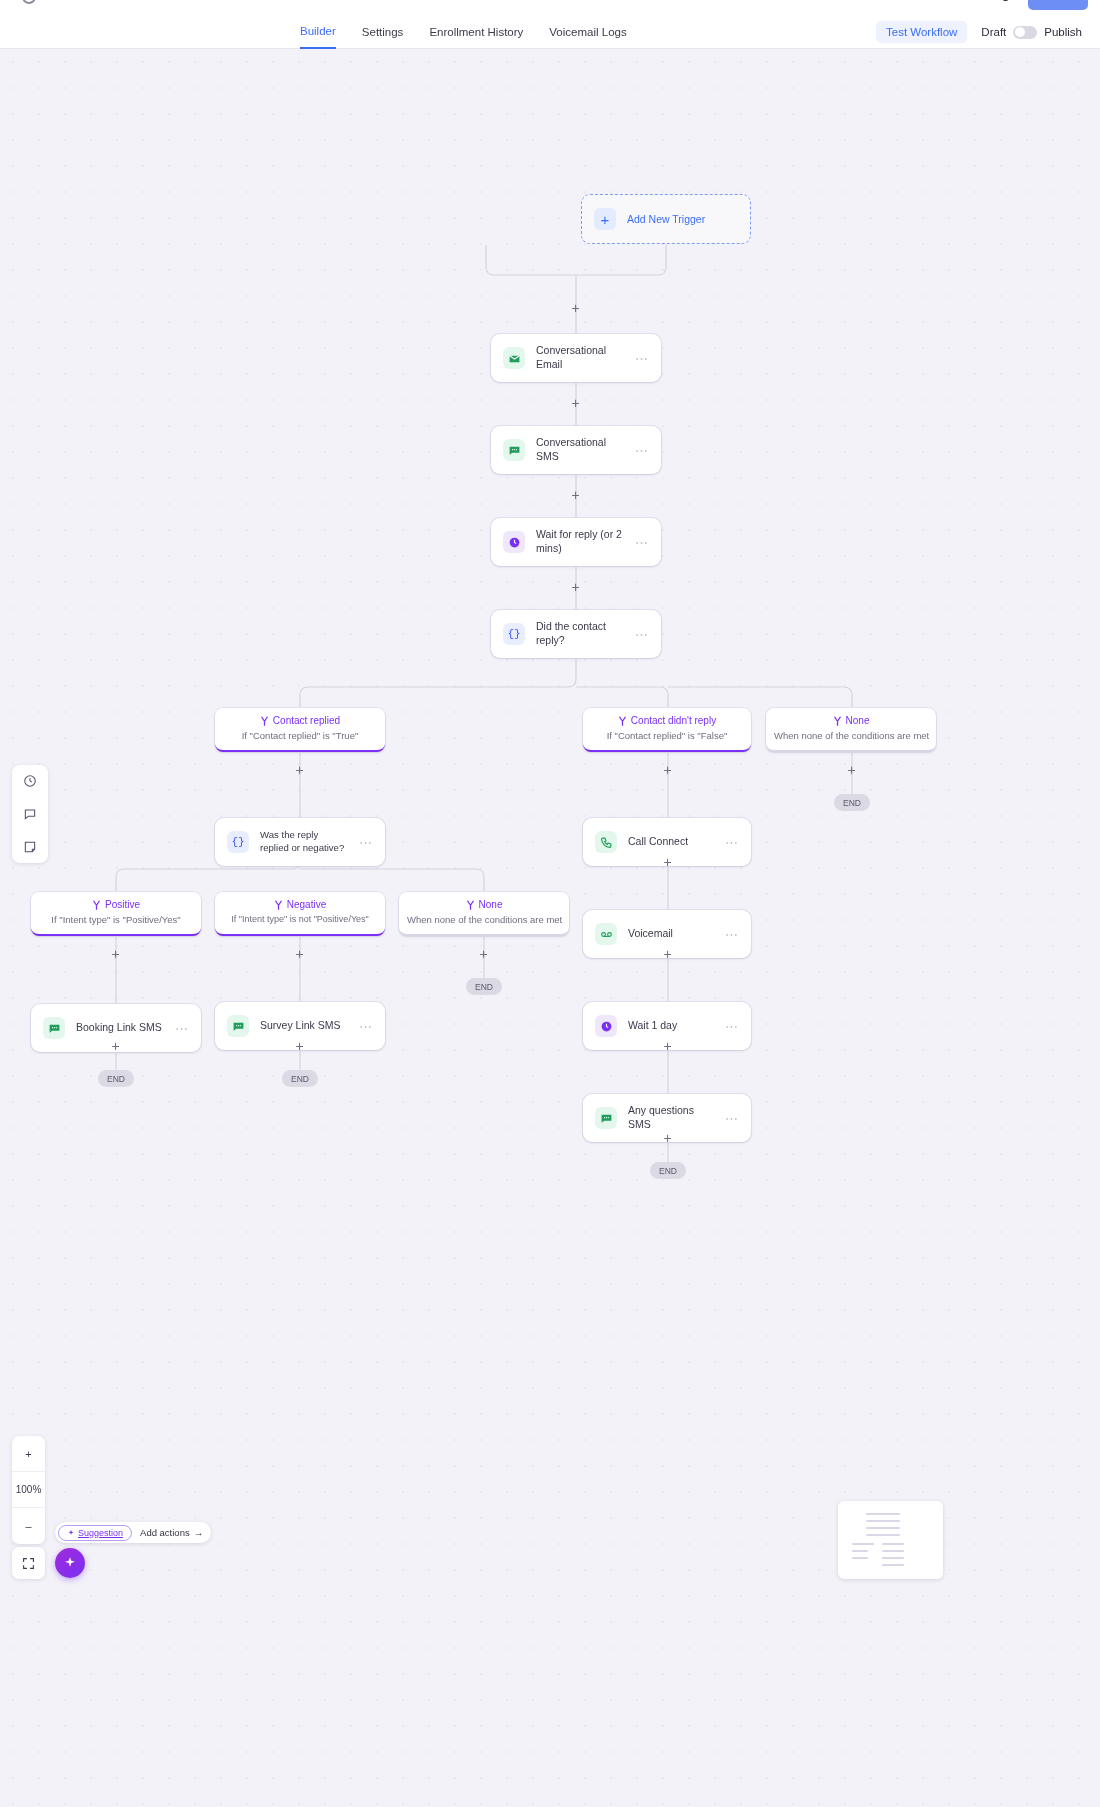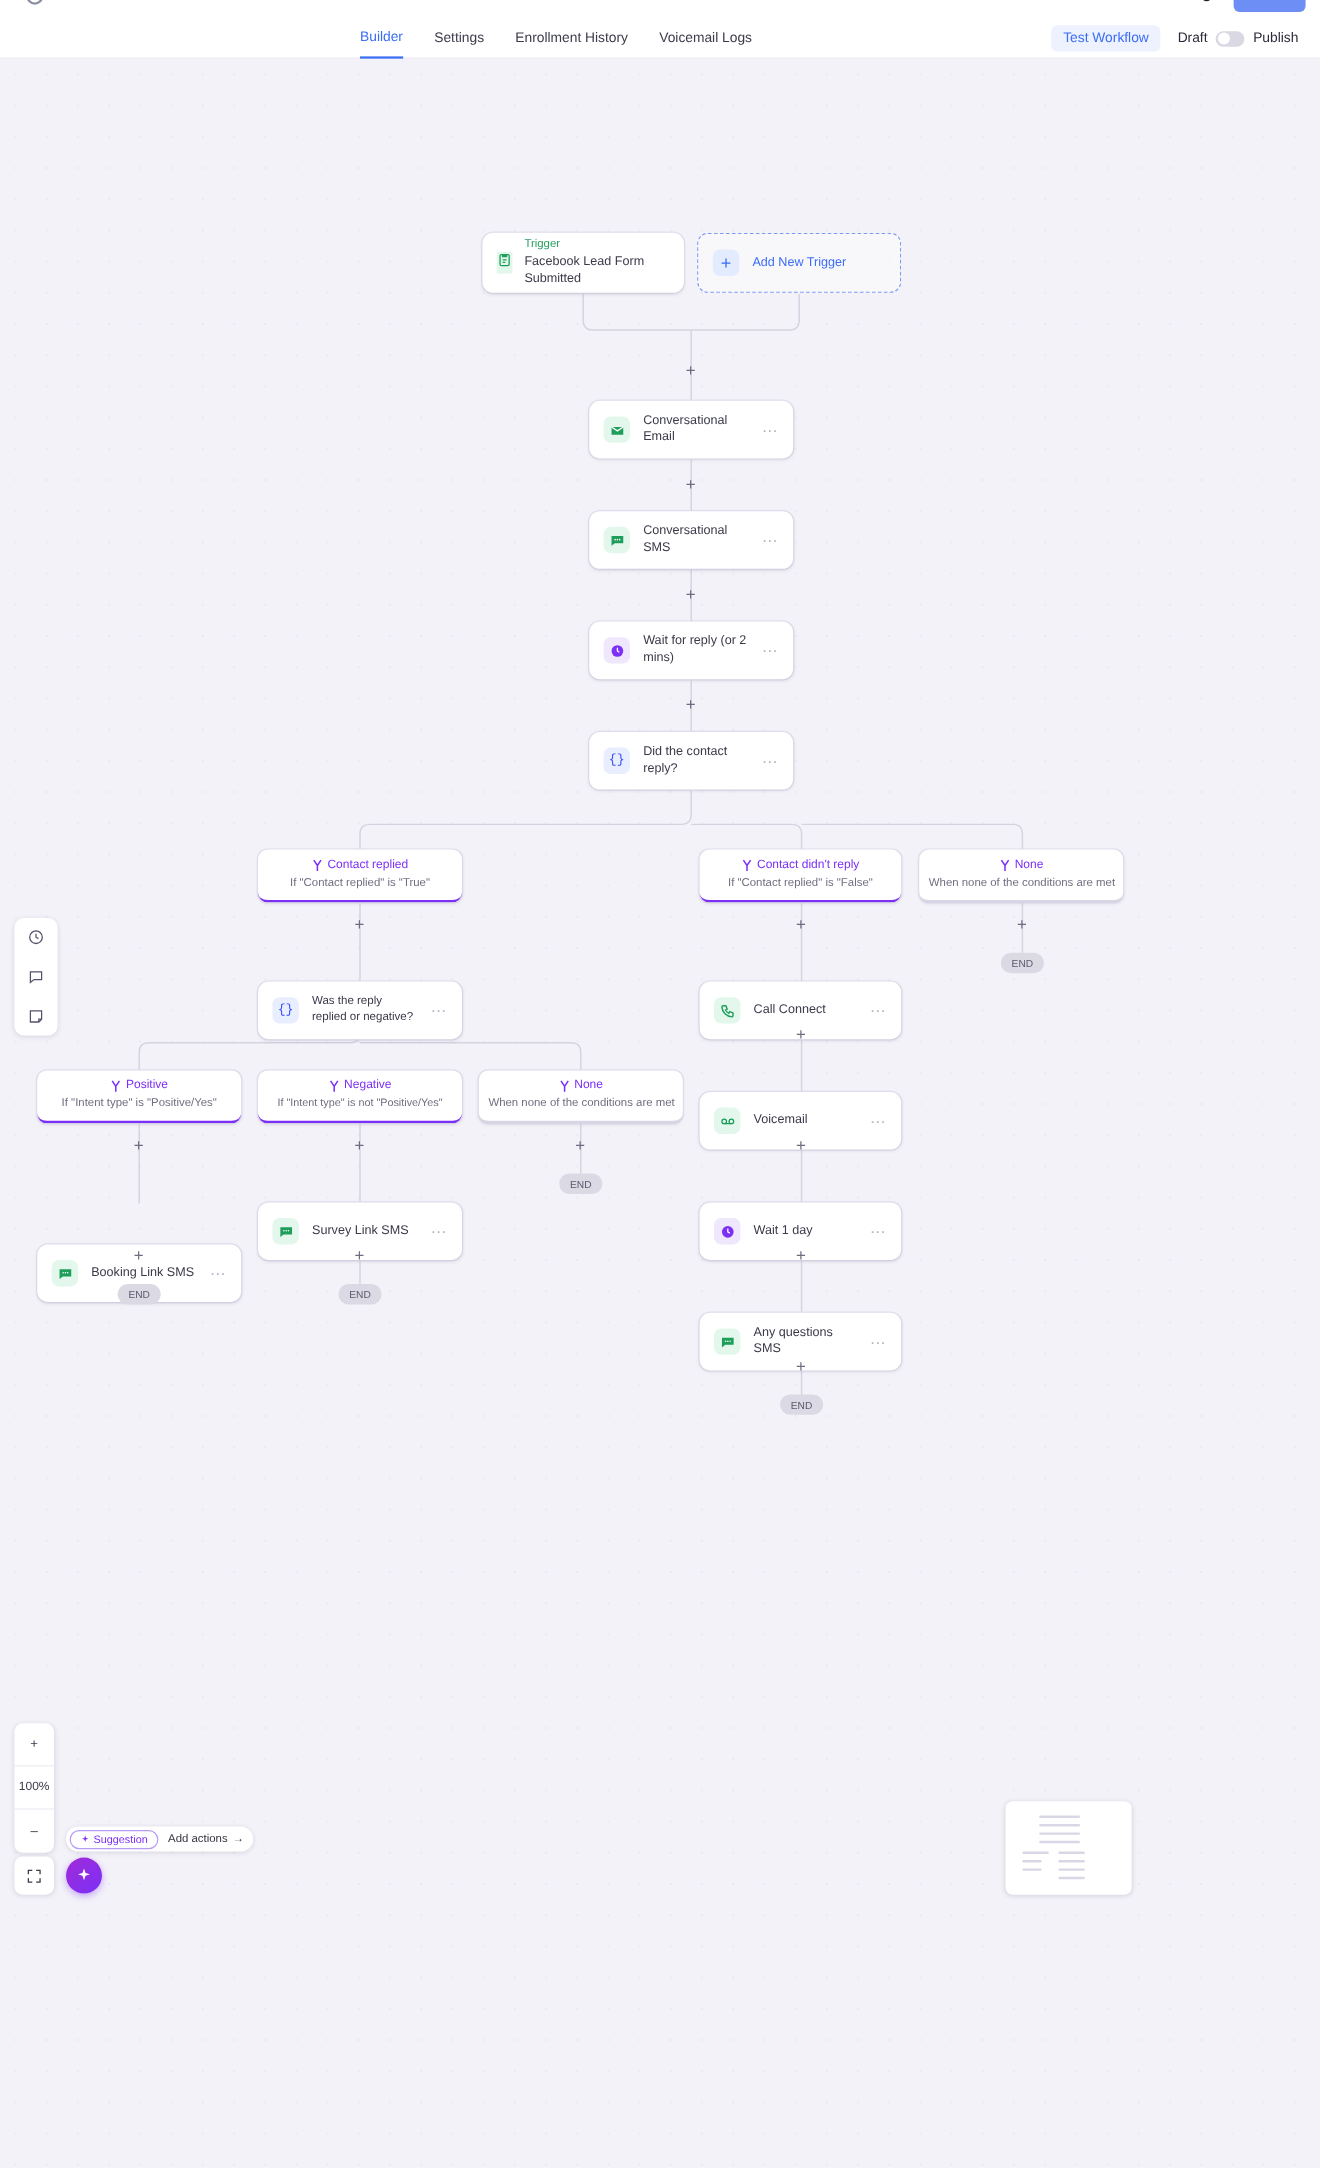--- a/index.html
+++ b/index.html
@@ -111,21 +111,21 @@
       font-size:11px; color:#3a3a4a; border-bottom:1px solid #ededf3; cursor:pointer; }
   .zoomctl div:last-child { border-bottom:none; }
   .fitbtn { position:absolute; left:12px; top:1498px; width:33px; height:32px; background:#fff;
       border-radius:7px; box-shadow:0 1px 4px rgba(30,25,70,.12);
       display:flex; align-items:center; justify-content:center; cursor:pointer; }
 
   
   .sugbar { position:absolute; left:55px; top:1473px; height:21px; background:#fff; border-radius:11px;
       box-shadow:0 1px 4px rgba(30,25,70,.13); display:flex; align-items:center; padding:0 8px 0 3px; gap:8px; }
   .sugpill { border:1px solid #b79cf5; border-radius:10px; padding:2px 8px; font-size:9px; color:#7b2ff7;
-      display:flex; align-items:center; gap:3px; cursor:pointer; }
+      display:flex; align-items:center; gap:3px; cursor:pointer;text-decoration:underline; }
   .sugbar .addact { font-size:9.5px; color:#33323f; display:flex; align-items:center; gap:4px; cursor:pointer; }
 
   .fab { position:absolute; left:55px; top:1499px; width:30px; height:30px; border-radius:50%;
       background:linear-gradient(140deg,#a02bd8,#7b2ff7);
       display:flex; align-items:center; justify-content:center; color:#fff; font-size:14px;
       box-shadow:0 2px 6px rgba(123,47,247,.4); cursor:pointer; }
 
   
   .minimap { position:absolute; left:838px; top:1452px; width:105px; height:78px;
       background:#fff; border-radius:6px; box-shadow:0 1px 4px rgba(30,25,70,.14); overflow:hidden; }
@@ -195,33 +195,20 @@
       <path d="M668 700 L668 770"></path>
       <path d="M668 794 L668 862"></path>
       <path d="M668 884 L668 954"></path>
       <path d="M668 1000 L668 1046"></path>
       <path d="M668 1068 L668 1114"></path>
 
       <path d="M852 700 L852 746"></path>
     </g>
   </svg>
 
-  <div class="trigger-node">
-    <div class="ico green">
-      <svg width="13" height="13" viewBox="0 0 24 24" fill="none" stroke="#1e9e5a" stroke-width="2">
-        <rect x="5" y="4" width="14" height="17" rx="2"></rect>
-          <path d="M9 4h6v3H9z" fill="#1e9e5a"></path>
-        <path d="M9 12h6M9 16h4"></path>
-      </svg>
-    </div>
-    <div>
-      <div class="t-label">Trigger</div>
-      <div class="t-sub">Facebook Lead Form Submitted</div>
-    </div>
-  </div>
 
   <div class="addtrigger">
     <div class="plusbox">+</div>
     <div class="atl">Add New Trigger</div>
   </div>
 
   <div class="plus" style="left:569px; top:253px;">+</div>
 
   <div class="node" style="left:491px; top:285px; width:170px; height:48px;">
     <div class="ico green">
@@ -345,21 +332,21 @@
     </div>
     <div class="bs">When none of the conditions are met</div>
   </div>
 
   <div class="plus" style="left:109px; top:899px;">+</div>
   <div class="plus" style="left:293px; top:899px;">+</div>
   <div class="plus" style="left:477px; top:899px;">+</div>
 
   <div class="endpill" style="left:466px; top:929px;">END</div>
 
-  <div class="node" style="left:31px; top:988px; width:170px; height:48px;">
+  <div class="node" style="left:31px; top:955px; width:170px; height:48px;">
     <div class="ico green">
       <svg width="13" height="13" viewBox="0 0 24 24" fill="#1e9e5a">
           <path d="M3 5h18v11H8l-5 4z"></path>
           <circle cx="8.5" cy="10.5" r="1.2" fill="#fff"></circle>
           <circle cx="12" cy="10.5" r="1.2" fill="#fff"></circle>
           <circle cx="15.5" cy="10.5" r="1.2" fill="#fff"></circle>
         </svg>
     </div>
     <div class="txt">Booking Link SMS</div>
     <div class="dots3">⋯</div>

